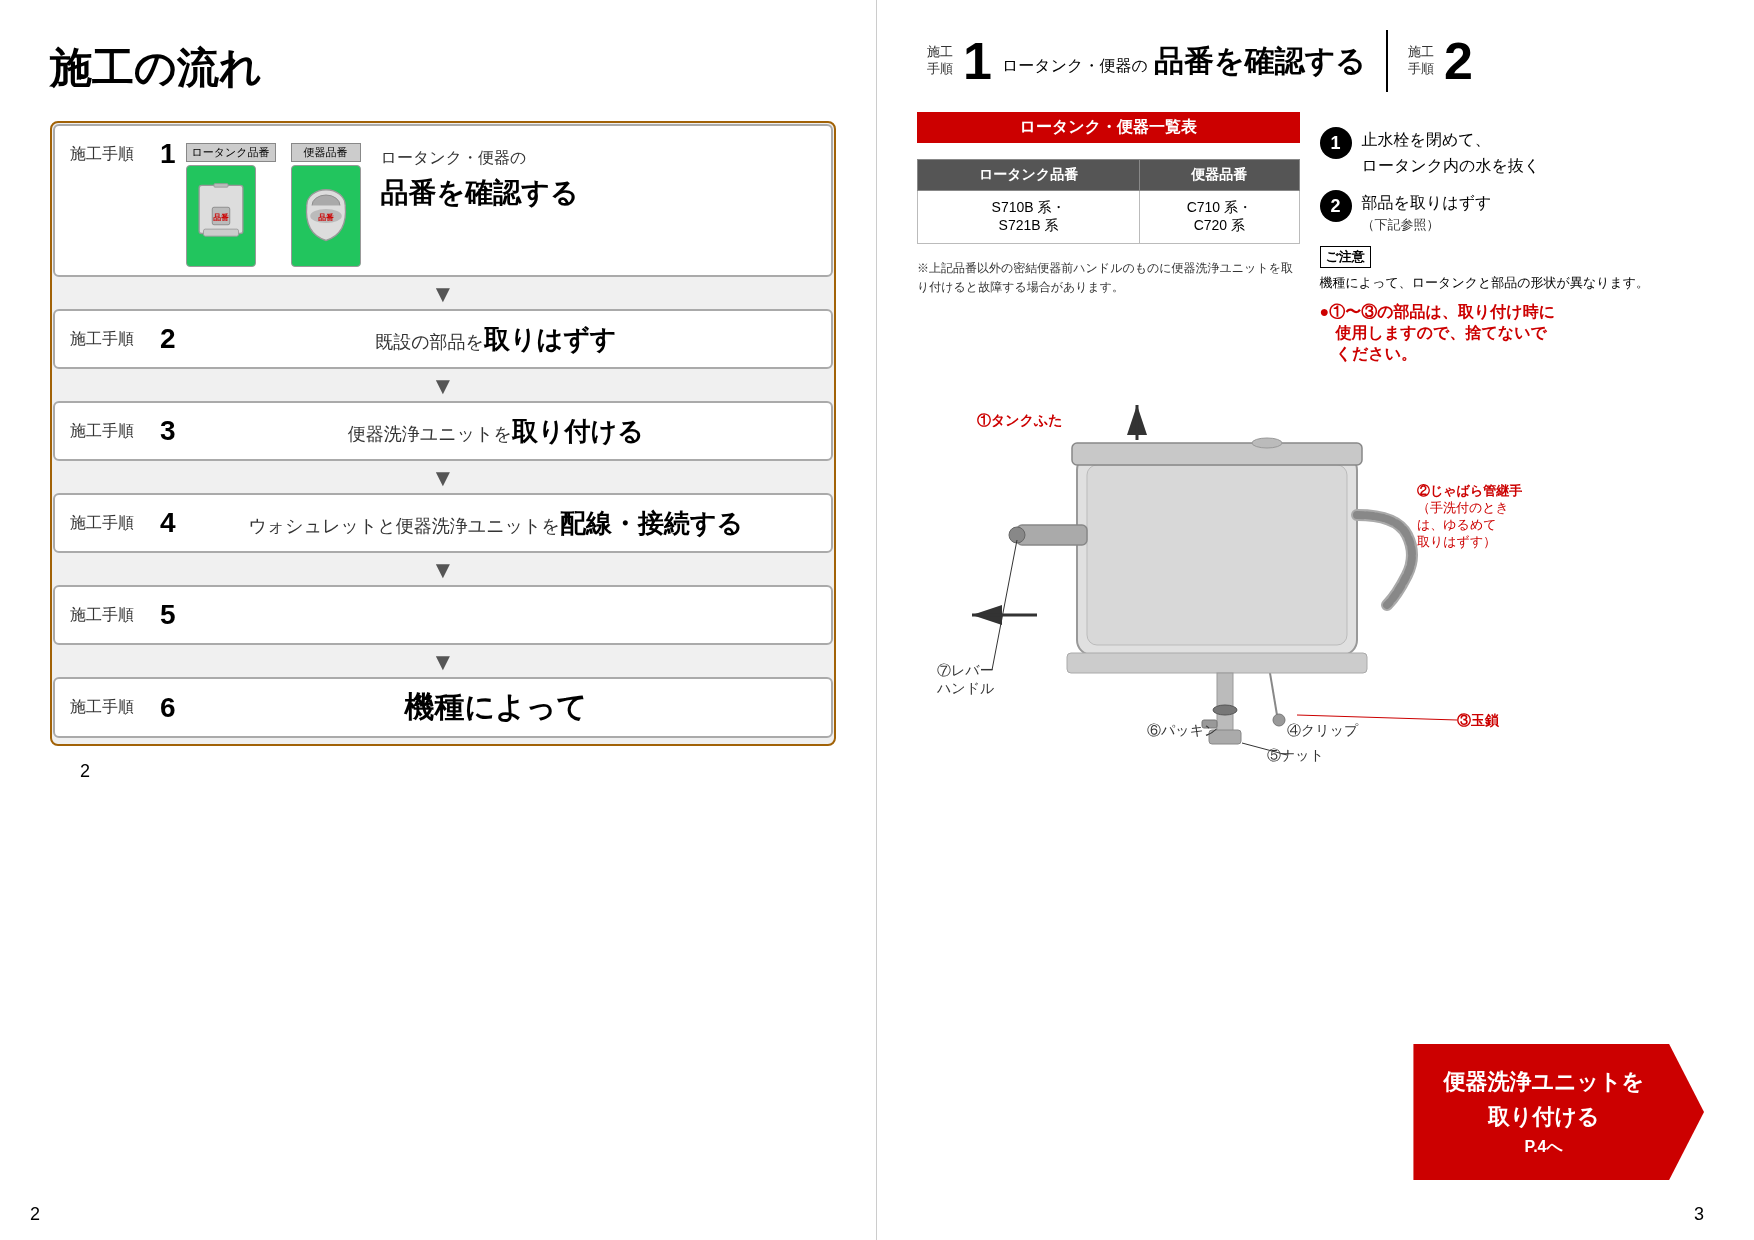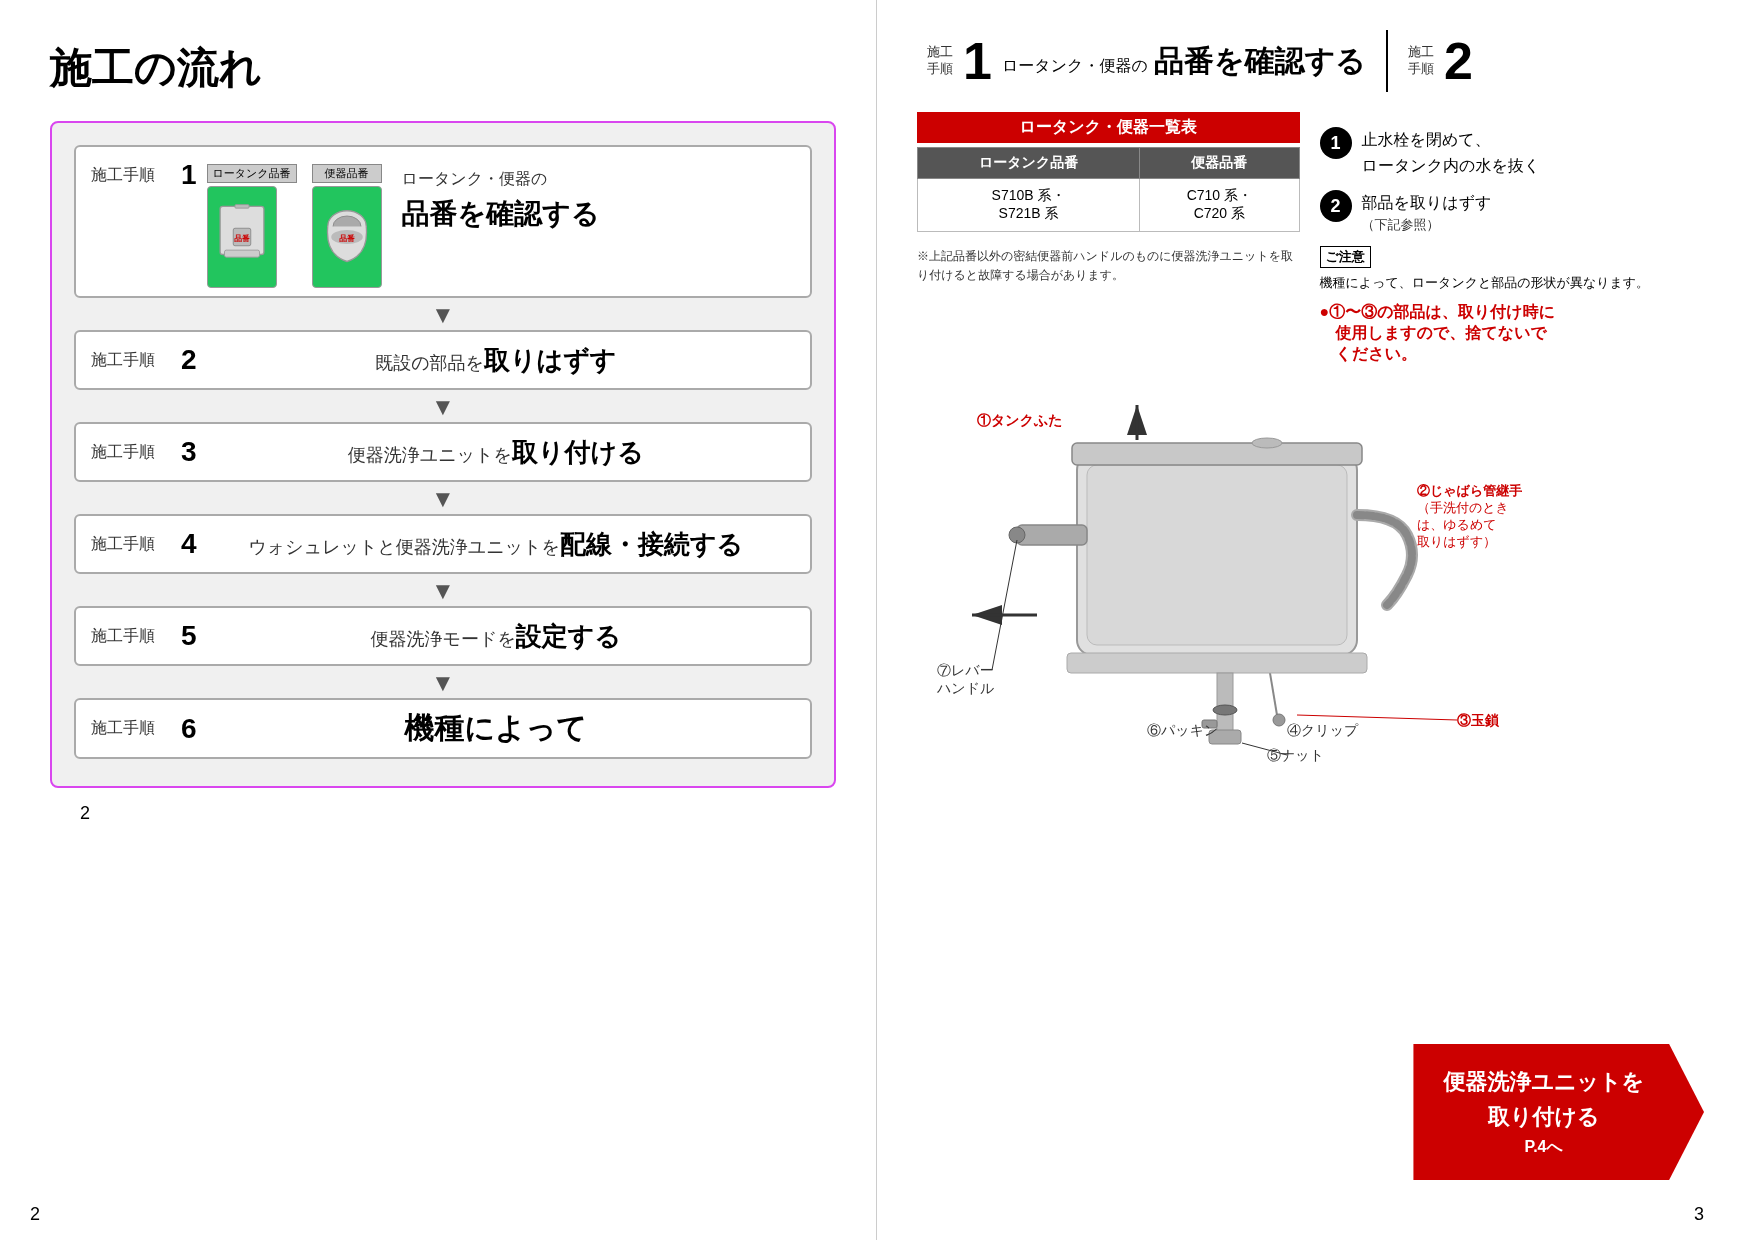--- a/index.html
+++ b/index.html
@@ -21,23 +21,23 @@
       padding: 30px 40px 40px 40px;
     }
     
     .main-title {
       font-size: 42px;
       font-weight: bold;
       margin-bottom: 25px;
       color: #000;
     }
     .flow-container {
-      border: 2px solid #d946ef;
+      border: 2px solid #a16207;
       border-radius: 8px;
-      padding: 22px;
+      padding: 1px;
       background: #f0f0f0;
     }
     .flow-step {
       background: #fff;
       border: 2px solid #aaa;
       border-radius: 6px;
       margin-bottom: 5px;
       display: flex;
       align-items: center;
       min-height: 60px;
@@ -173,21 +173,21 @@
     
     .table-section {
       margin-bottom: 15px;
     }
     .table-title {
       background: #c00;
       color: #fff;
       font-size: 16px;
       font-weight: bold;
       padding: 5px 15px;
-      margin-bottom: 4px;
+      margin-bottom: 16px;
       text-align: center;
     }
     table.parts-table {
       width: 100%;
       border-collapse: collapse;
       border: 1px solid #888;
     }
     table.parts-table th {
       background: #555;
       color: #fff;
@@ -345,23 +345,20 @@
       <div class="step-content">
         <span>ウォシュレットと便器洗浄ユニットを</span><strong>配線・接続する</strong>
       </div>
     </div>
 
     <div class="arrow-down">▼</div>
 
     <div class="flow-step">
       <span class="step-label"><span>施工手順</span></span>
       <span class="step-num">5</span>
-      <div class="step-content">
-        <span>便器洗浄モードを</span><strong>設定する</strong>
-      </div>
     </div>
 
     <div class="arrow-down">▼</div>
 
     <div class="flow-step">
       <span class="step-label"><span>施工手順</span></span>
       <span class="step-num">6</span>
       <div class="step-content">
         <strong style="font-size:30px;">機種によって</strong>
       </div>

